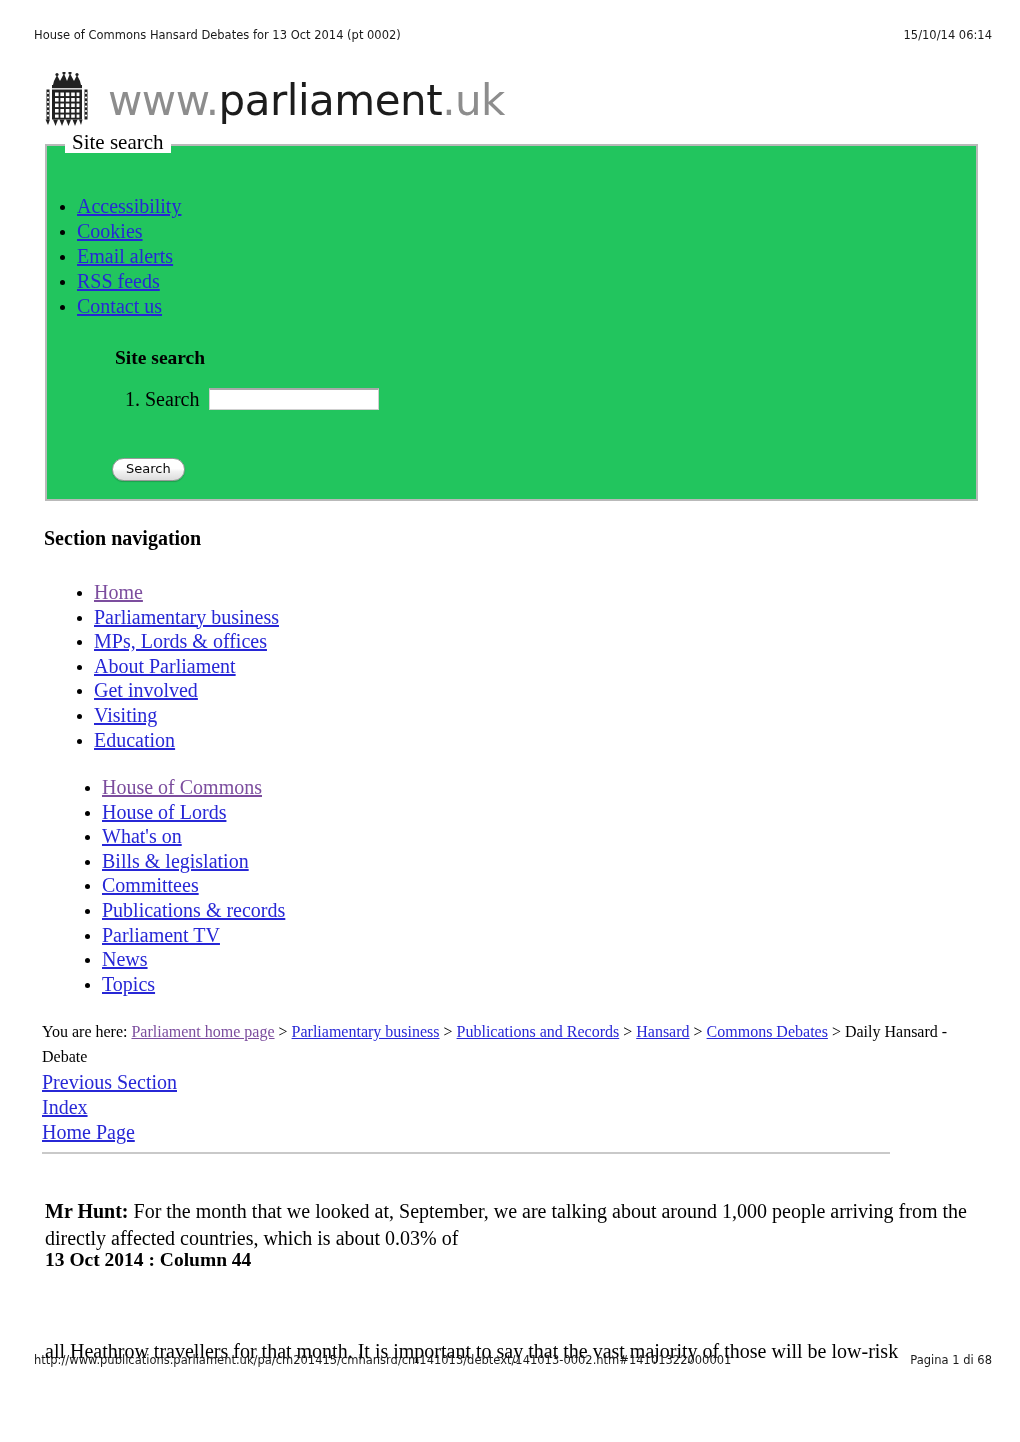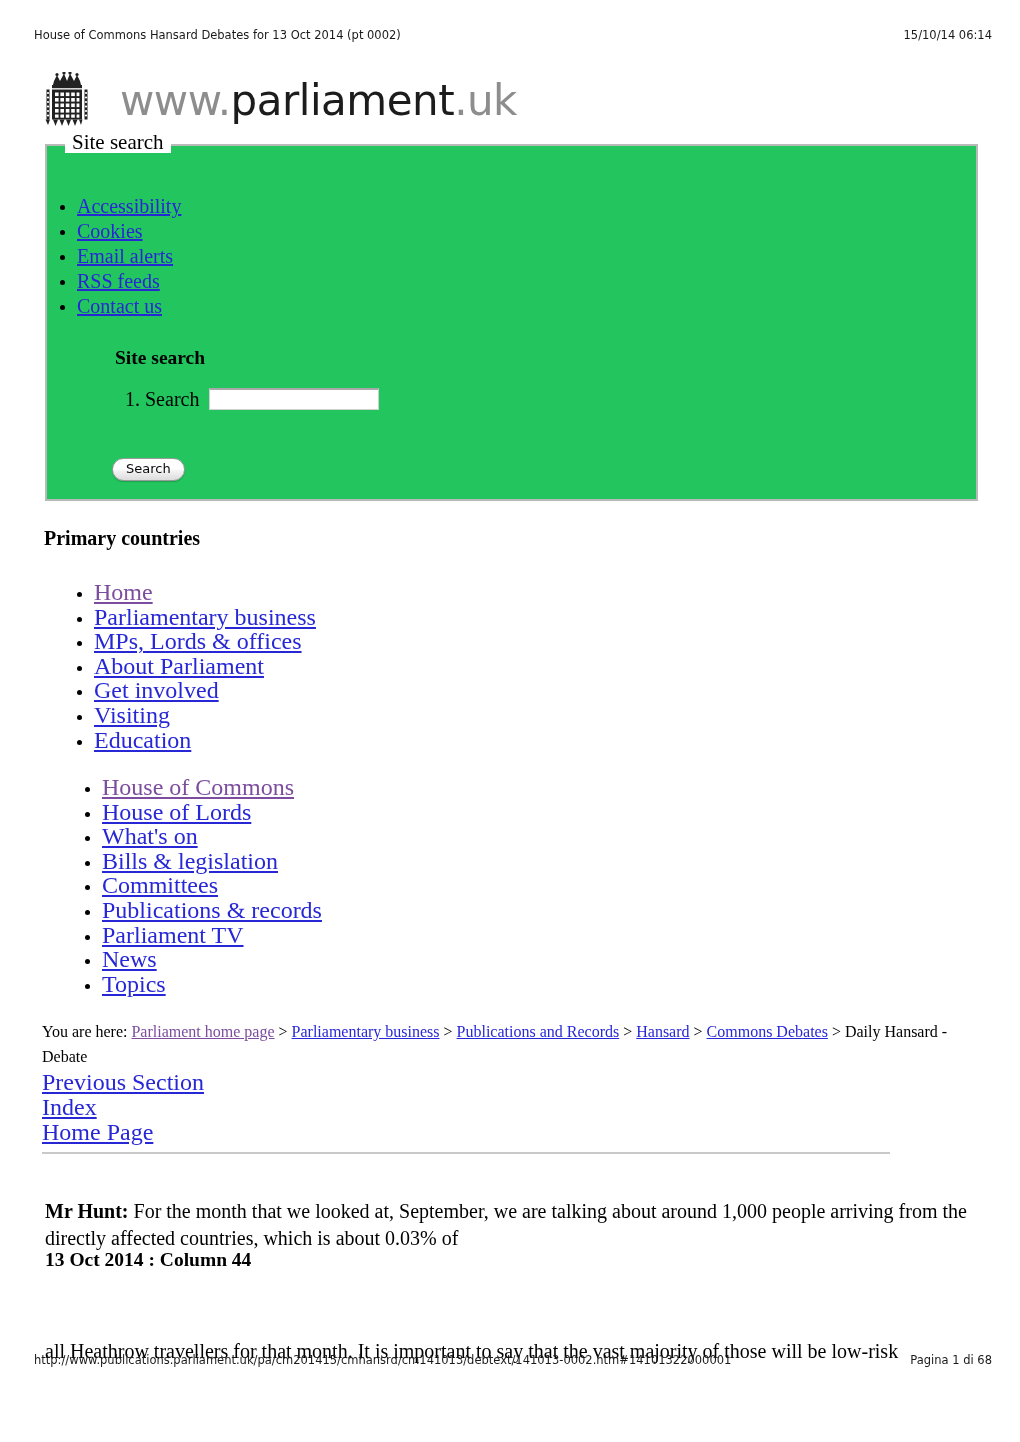--- a/index.html
+++ b/index.html
@@ -47,21 +47,20 @@
   }
 
   
   .logo-block {
     position: absolute;
     top: 70px;
     left: 40px;
     display: flex;
     align-items: center;
     height: 62px;
-    gap: 12px;
   }
   .portcullis {
     width: 54px;
     height: 58px;
     flex: none;
     display: block;
   }
   .wordmark {
     margin-left: 14px;
     font-family: "DejaVu Sans", "Liberation Sans", sans-serif;
@@ -175,21 +174,21 @@
   }
   .nav-list {
     position: absolute;
     margin: 0;
     padding: 0 0 0 70px;
     list-style: disc;
   }
   .nav-list-1 { top: 580px; left: 24px; }
   .nav-list-2 { top: 775px; left: 32px; }
   .nav-list li {
-    font-size: 24px;
+    font-size: 20px;
     line-height: 24.6px;
   }
   .nav-list li::marker { font-size: 17px; }
 
   
   a {
     text-decoration: underline;
     color: #2727d6;
   }
   a.visited { color: #7c4d9e; }
@@ -202,21 +201,21 @@
     width: 940px;
     font-size: 16px;
     line-height: 24.8px;
   }
   .crumb-sep { color: #000; }
 
   .section-links {
     position: absolute;
     left: 42px;
     top: 1070px;
-    font-size: 24px;
+    font-size: 20px;
     line-height: 24.8px;
     font-family: Liberation Serif, serif;
   }
   .section-links a { display: block; }
 
   hr.rule {
     position: absolute;
     left: 42px;
     top: 1152px;
     width: 848px;
@@ -344,21 +343,21 @@
       <span class="search-row">
         <label>Search</label>
         <input class="search-input" type="text" placeholder="" style="">
       </span>
     </li>
   </ol>
 
   <button class="search-button">Search</button>
 </div>
 
-<h2 class="primary-nav-head">Primary countries</h2>
+<h2 class="primary-nav-head">Section navigation</h2>
 <ul class="nav-list nav-list-1" id="nav-group-one">
     <li><a class="visited" href="#">Home</a></li>
     <li><a href="#">Parliamentary business</a></li>
     <li><a href="#">MPs, Lords &amp; offices</a></li>
     <li><a href="#">About Parliament</a></li>
     <li><a href="#">Get involved</a></li>
     <li><a href="#">Visiting</a></li>
     <li><a href="#">Education</a></li>
   </ul>
 <ul class="nav-list nav-list-2" id="nav-group-two">

